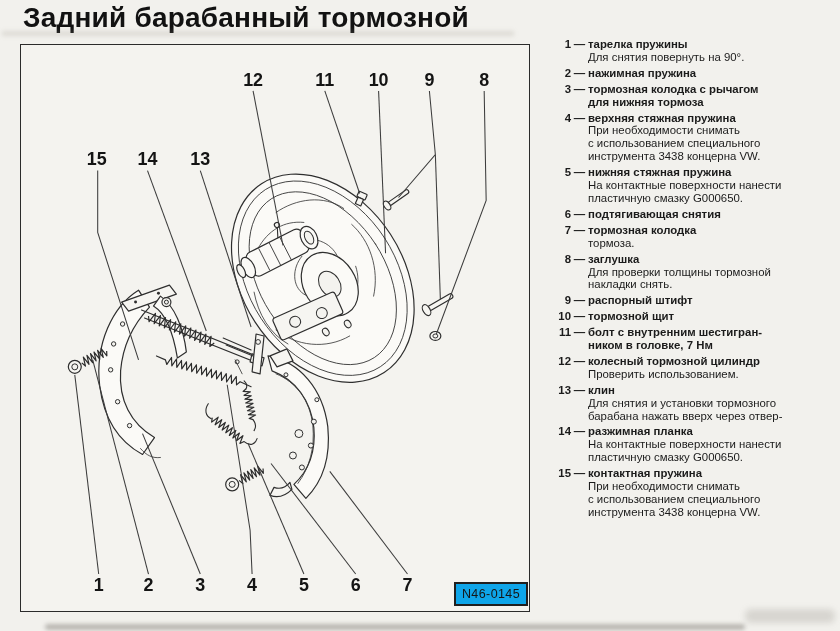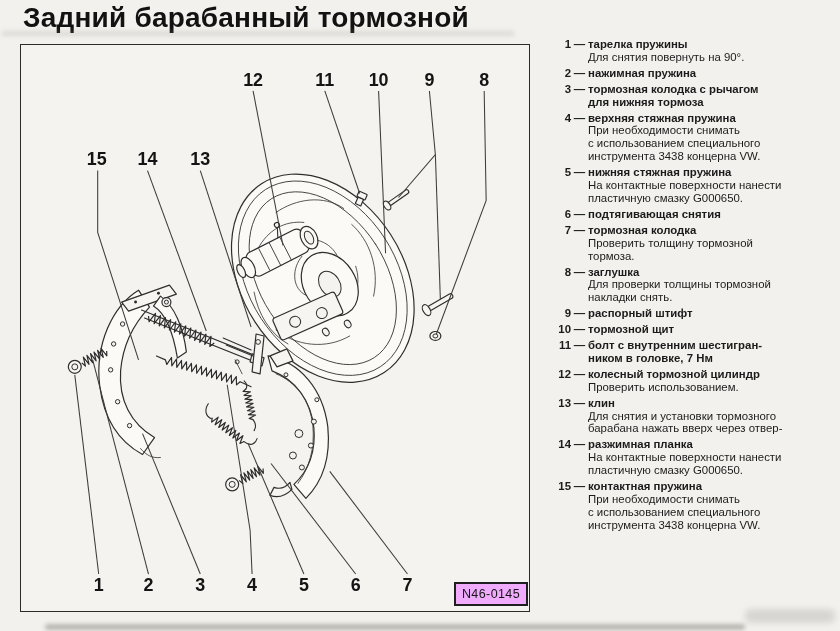--- a/index.html
+++ b/index.html
@@ -19,21 +19,21 @@
     background:rgba(150,145,133,.22);filter:blur(2px);
   }
   
   .figure-box{
     position:absolute;left:20px;top:44px;width:510px;height:568px;
     border:1.6px solid #2b2b2b;box-sizing:border-box;background:#f4f3ef;
   }
   .figure-box svg{display:block;width:100%;height:100%;}
   .figure-code{
     position:absolute;left:433px;top:537px;width:74px;height:24px;
-    border:2px solid #1f1f1f;box-sizing:border-box;background:#f0abfc;
+    border:2px solid #1f1f1f;box-sizing:border-box;background:#0ea5e9;
     display:flex;align-items:center;justify-content:center;
     font-size:12.5px;font-weight:500;letter-spacing:.4px;color:#161616;
   }
   
   .ln{stroke:#2e2e2e;fill:none;stroke-width:1.1;stroke-linecap:round;stroke-linejoin:round;}
   .lnthin{stroke:#3a3a3a;fill:none;stroke-width:.85;stroke-linecap:round;}
   .part{fill:#f6f5f1;stroke:#2e2e2e;stroke-width:1.2;stroke-linejoin:round;}
   .partw{fill:#fbfaf7;stroke:#2e2e2e;stroke-width:1.2;stroke-linejoin:round;}
   .hole{fill:#f4f3ef;stroke:#2e2e2e;stroke-width:1;}
   .darkdot{fill:#2e2e2e;stroke:none;}
@@ -301,21 +301,20 @@
       <div class="ldash">—</div>
       <div class="ltext">
         <div class="lname">подтягивающая снятия</div>
       </div>
     </div>
     <div class="lrow">
       <div class="lnum">7</div>
       <div class="ldash">—</div>
       <div class="ltext">
         <div class="lname">тормозная колодка</div>
-        <div class="ldesc">Проверить толщину тормозной</div>
         <div class="ldesc">тормоза.</div>
       </div>
     </div>
     <div class="lrow">
       <div class="lnum">8</div>
       <div class="ldash">—</div>
       <div class="ltext">
         <div class="lname">заглушка</div>
         <div class="ldesc">Для проверки толщины тормозной</div>
         <div class="ldesc">накладки снять.</div>

